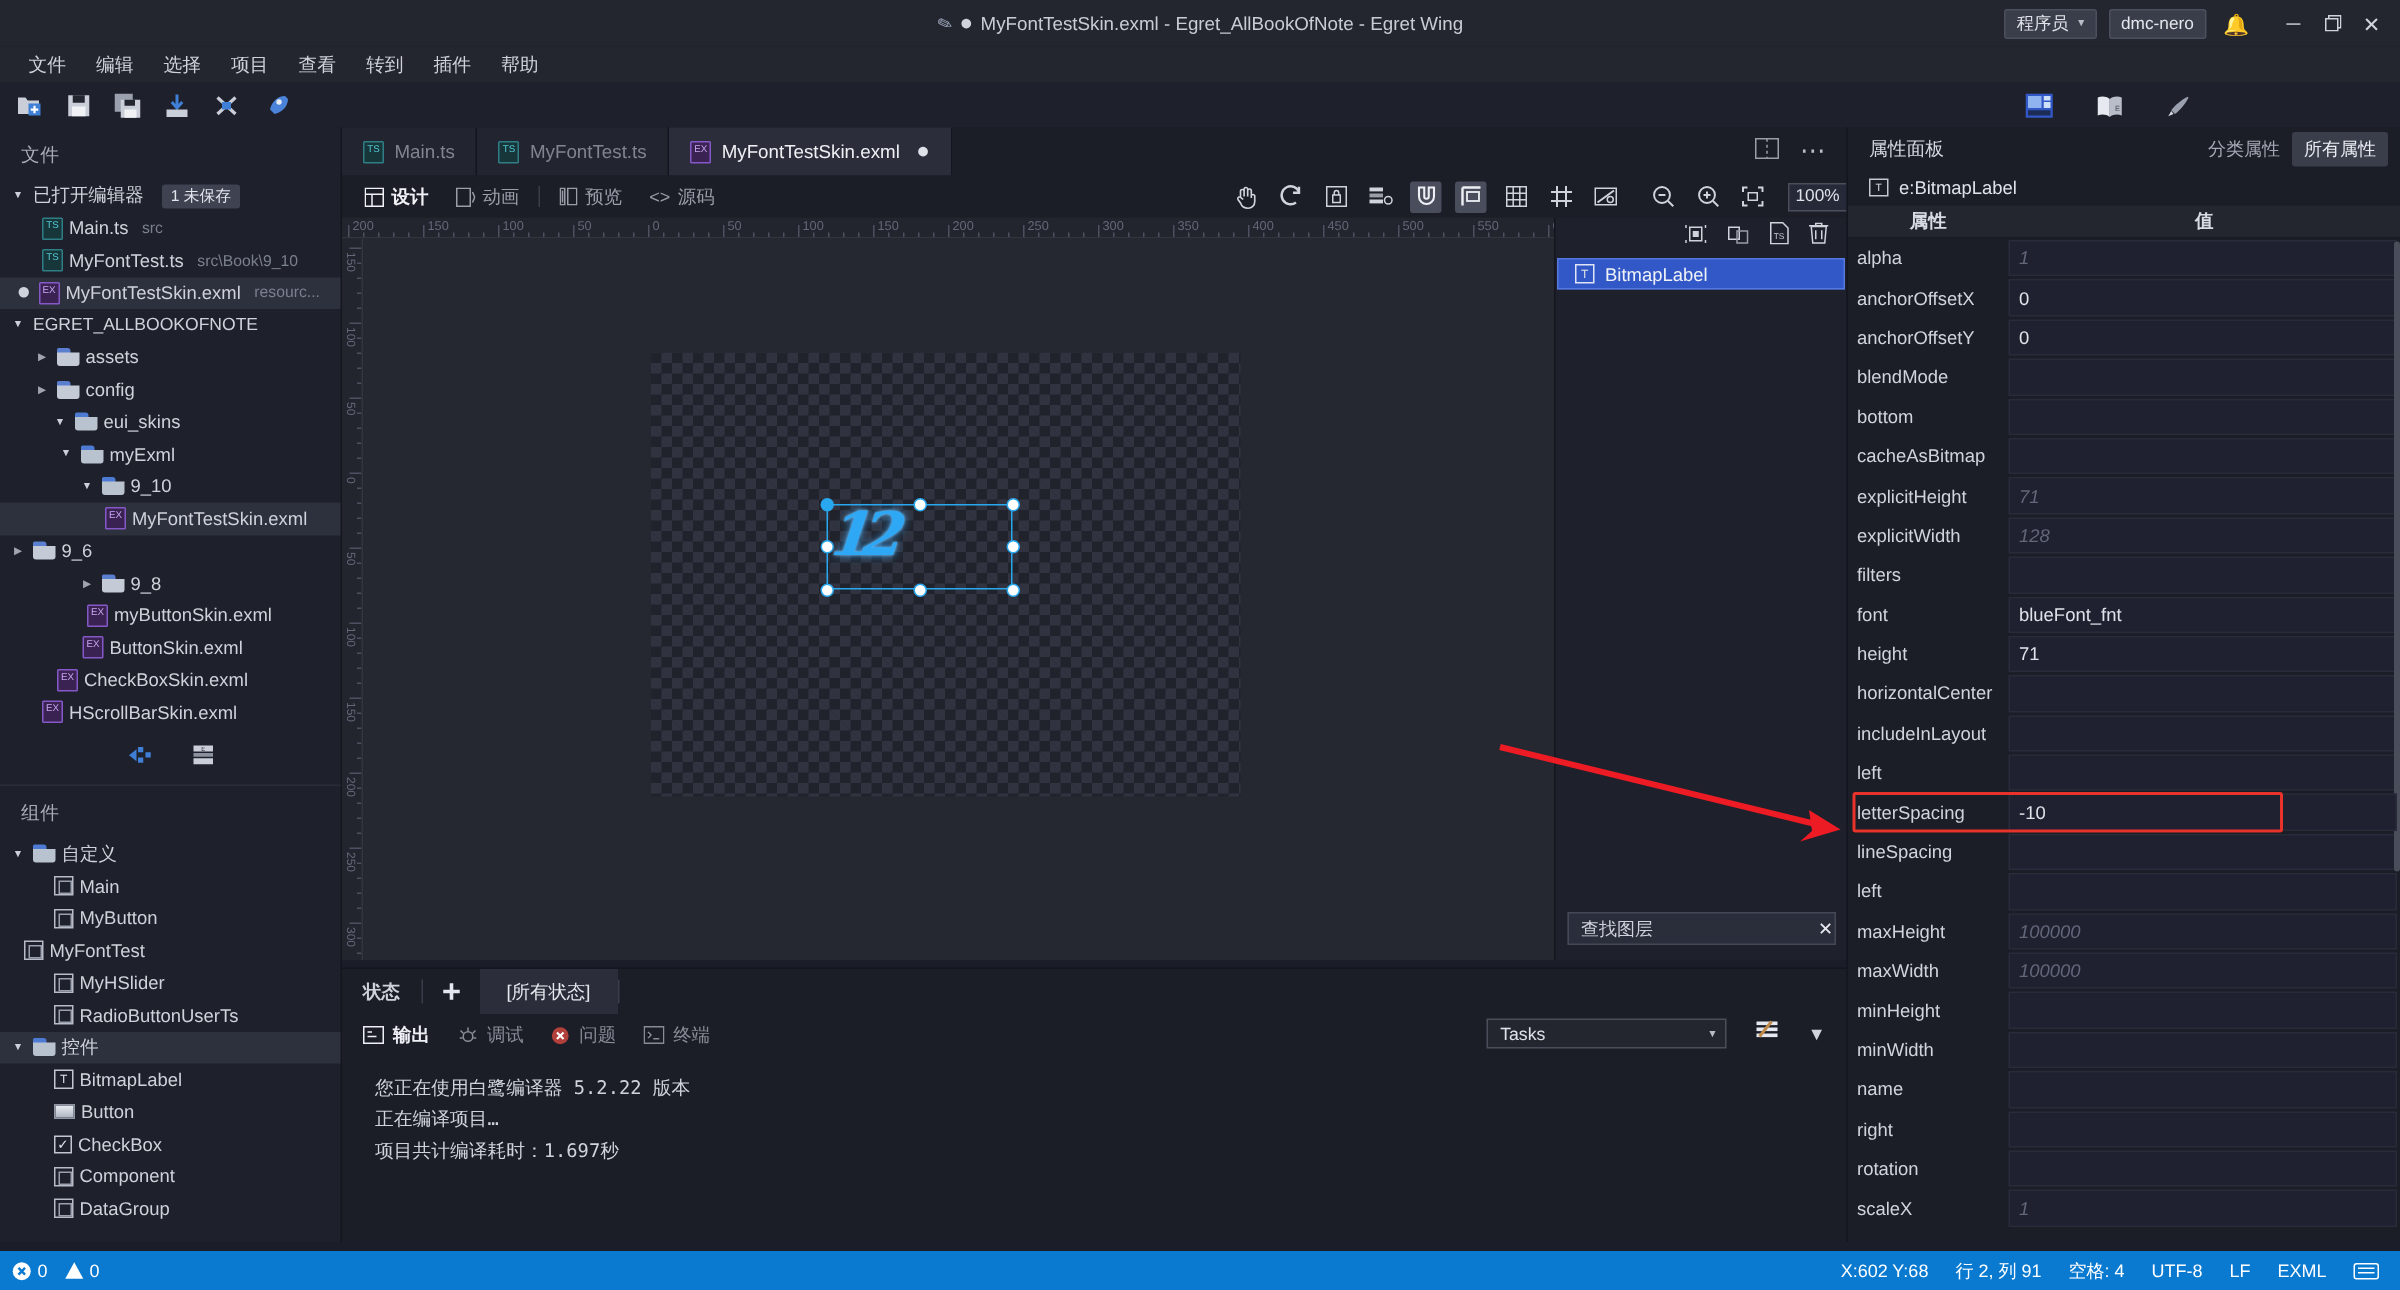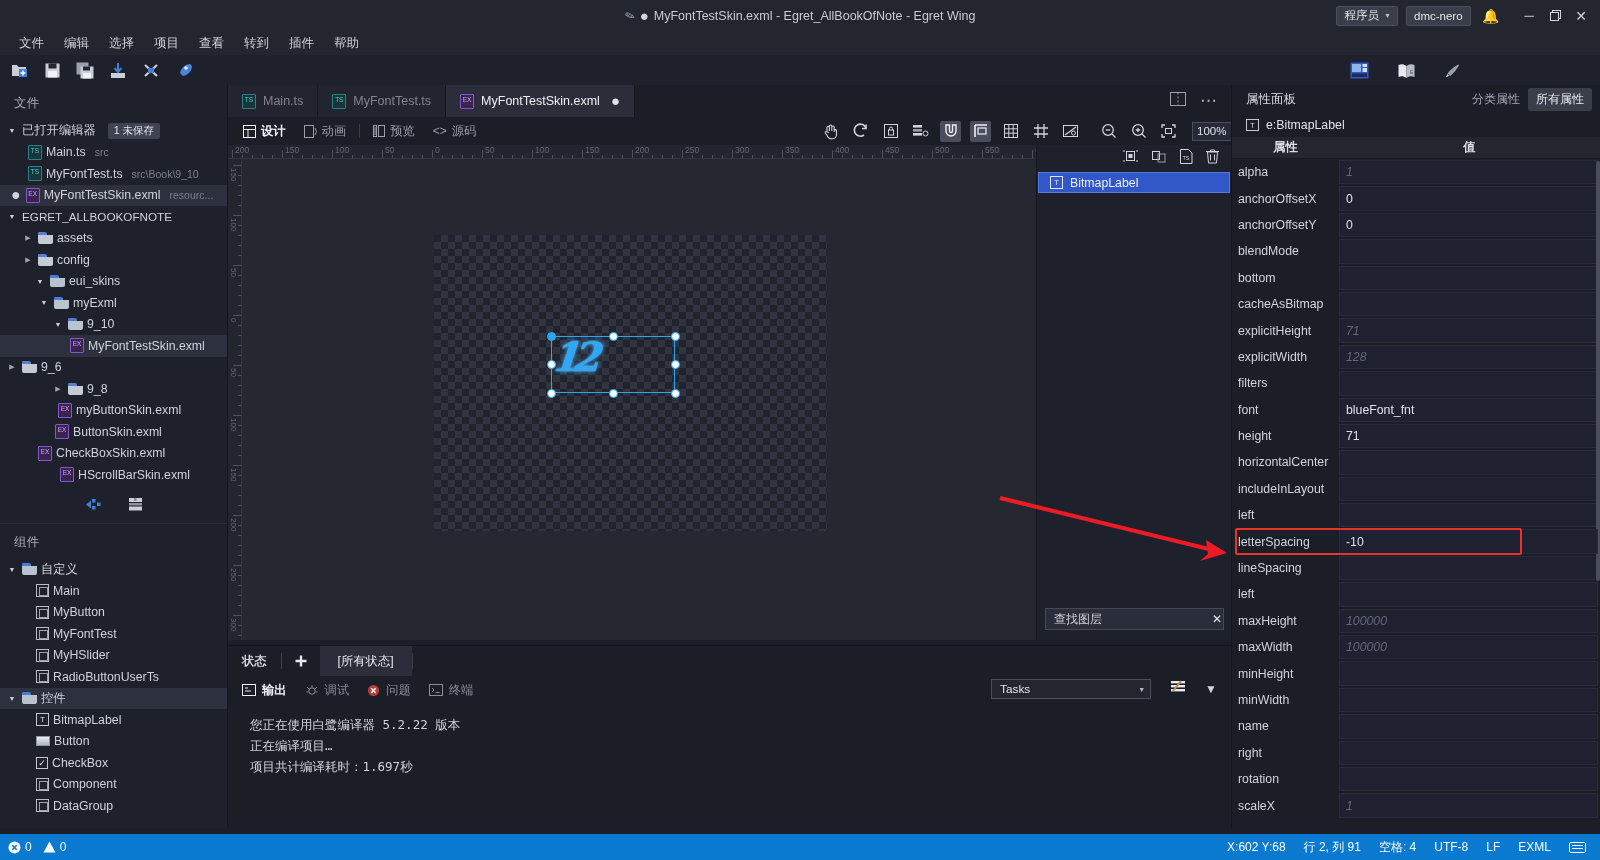--- a/index.html
+++ b/index.html
@@ -504,21 +504,21 @@
       <span class="tlabel">myButtonSkin.exml</span>
     </div>
     <div class="tree-row" style="padding-left:55px">
       <span class="ficon ex"></span>
       <span class="tlabel">ButtonSkin.exml</span>
     </div>
     <div class="tree-row" style="padding-left:38px">
       <span class="ficon ex"></span>
       <span class="tlabel">CheckBoxSkin.exml</span>
     </div>
-    <div class="tree-row" style="padding-left:60px">
+    <div class="tree-row" style="padding-left:28px">
       <span class="ficon ex"></span>
       <span class="tlabel">HScrollBarSkin.exml</span>
     </div>
 
     <div class="leftbar-actions">
       <span>
         <svg width="17" height="15" viewBox="0 0 17 15">
           <path d="M2 7.5l5-4v8z" fill="#3f7fd6"></path>
           <rect x="8" y="2" width="3.5" height="3.5" fill="#3f7fd6"></rect>
           <rect x="8" y="9" width="3.5" height="3.5" fill="#3f7fd6"></rect>
@@ -546,21 +546,21 @@
       <span class="tlabel">自定义</span>
     </div>
     <div class="tree-row" style="padding-left:36px">
       <span class="comp-icon"></span>
       <span class="tlabel">Main</span>
     </div>
     <div class="tree-row" style="padding-left:36px">
       <span class="comp-icon"></span>
       <span class="tlabel">MyButton</span>
     </div>
-    <div class="tree-row" style="padding-left:36px">
+    <div class="tree-row" style="padding-left:16px">
       <span class="comp-icon"></span>
       <span class="tlabel">MyFontTest</span>
     </div>
     <div class="tree-row" style="padding-left:36px">
       <span class="comp-icon"></span>
       <span class="tlabel">MyHSlider</span>
     </div>
     <div class="tree-row" style="padding-left:36px">
       <span class="comp-icon"></span>
       <span class="tlabel">RadioButtonUserTs</span>

